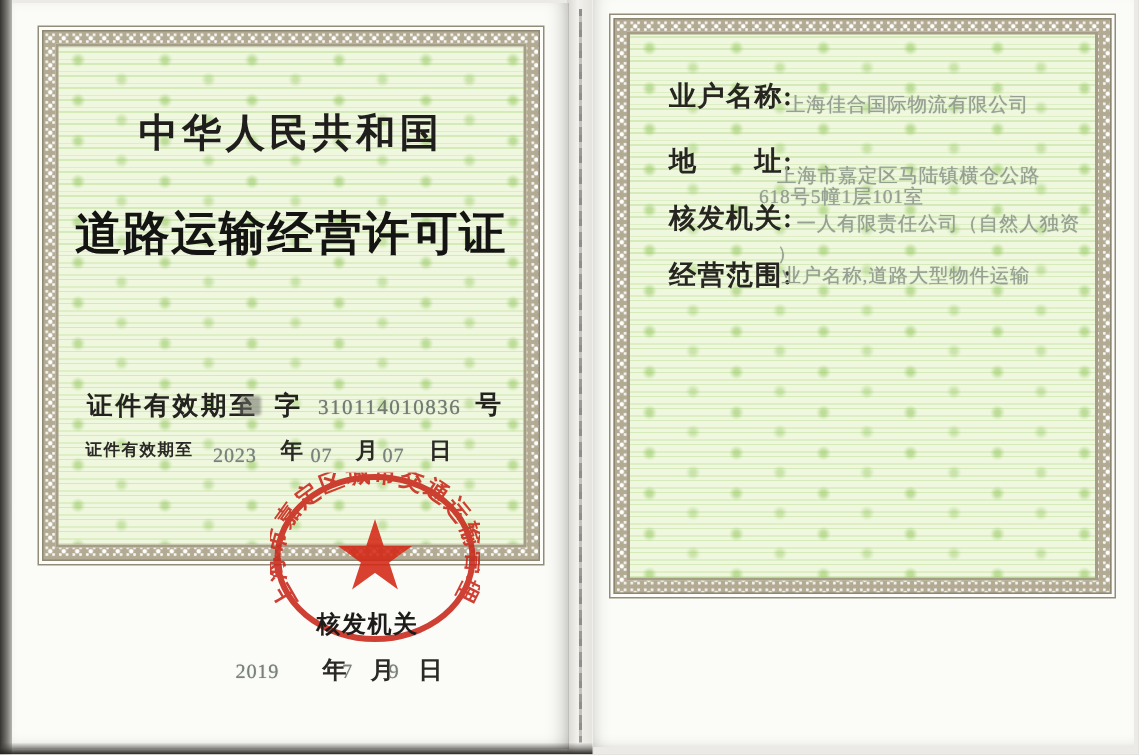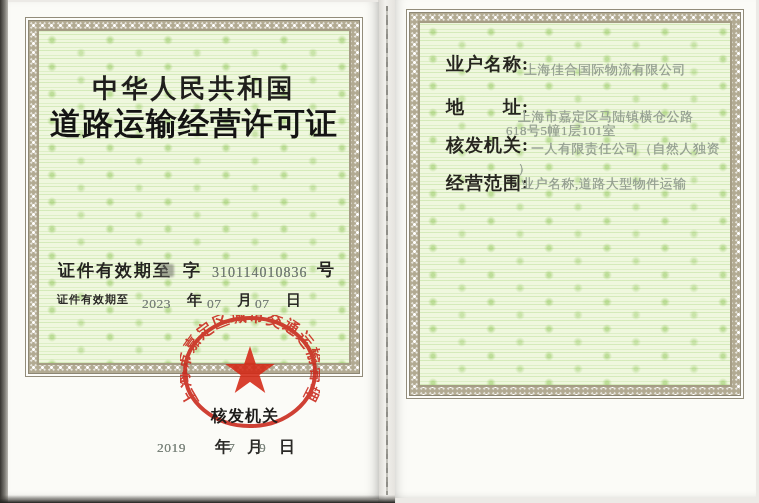--- a/index.html
+++ b/index.html
@@ -79,21 +79,21 @@
   <div class="spine-gap"></div>
   <div class="spine-line"></div>
 
   <div class="page page-left">
     <div class="frame">
       <div class="band">
         <div class="cert">
 
           <div class="abs ctr country" style="top:40px">中华人民共和国</div>
 
-          <div class="abs ctr big-title" style="top:72px">道路运输经营许可证</div>
+          <div class="abs ctr big-title" style="top:104px">道路运输经营许可证</div>
 
 
           <div class="abs b17" style="left:19px; top:228px">证件有效期至</div>
           <div class="abs redact" style="left:121px; top:233px"></div>
           <div class="abs b17" style="left:144px; top:228px">字</div>
           <div class="abs licnum" style="left:173px; top:234px">310114010836</div>
           <div class="abs b17" style="left:278px; top:227px">号</div>
 
           <div class="abs b15" style="left:18px; top:261px">证件有效期至</div>
           <div class="abs filled" style="left:103px; top:265px">2023</div>

